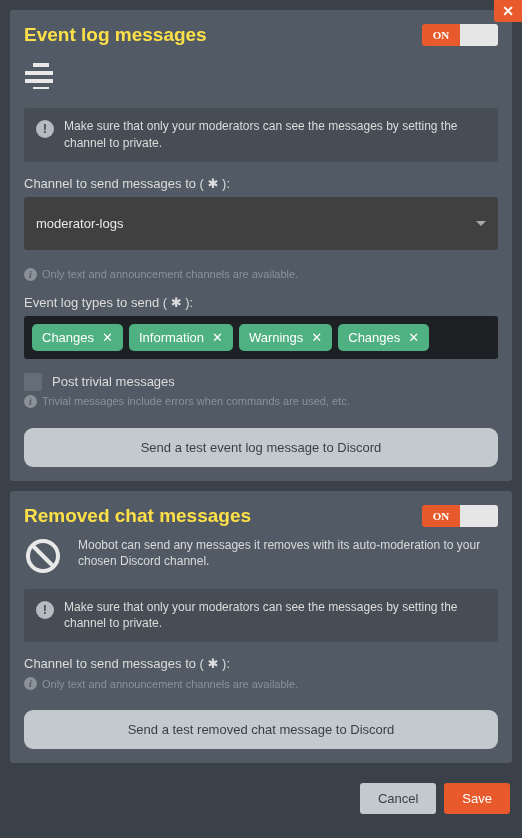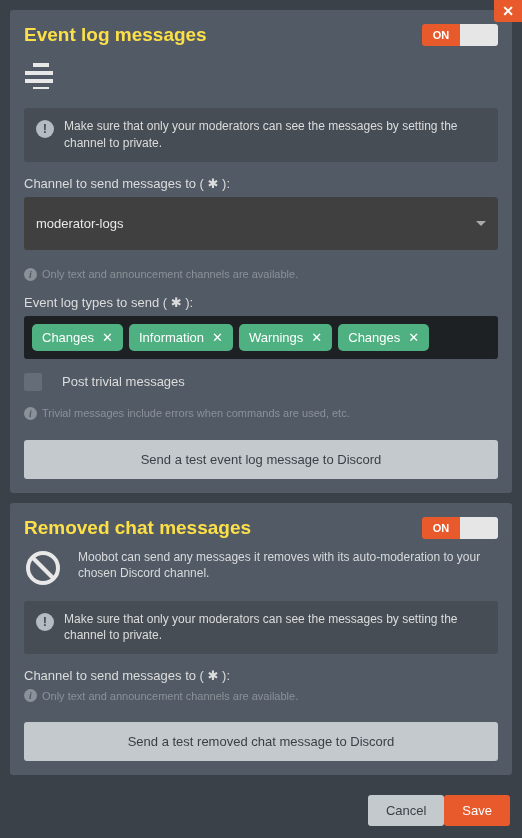--- a/index.html
+++ b/index.html
@@ -48,20 +48,21 @@
 }
 .toggle {
   width: 76px;
   height: 22px;
   display: flex;
   border-radius: 3px;
   overflow: hidden;
   font-size: 11px;
   font-weight: 600;
   cursor: pointer;
+  font-family: Liberation Serif, serif;
 }
 .toggle-on {
   flex: 1;
   background: #e85a2c;
   color: #fff;
   display: flex;
   align-items: center;
   justify-content: center;
 }
 .toggle-off {
@@ -177,49 +178,49 @@
   align-items: center;
   gap: 8px;
   cursor: pointer;
 }
 .tag-x {
   font-size: 13px;
 }
 .checkbox-row {
   display: flex;
   align-items: center;
-  gap: 20px;
-  margin-bottom: 16px;
+  gap: 10px;
+  margin-bottom: 4px;
 }
 .checkbox {
   width: 18px;
   height: 18px;
   background: #646d78;
   border-radius: 2px;
   cursor: pointer;
 }
 .chk-label {
   font-size: 13px;
   color: #dcdcdc;
 }
 .big-button {
   width: 100%;
   background: #c4c9ce;
   color: #3a3f45;
   border: none;
-  border-radius: 3px;
+  border-radius: 9px;
   padding: 12px;
   font-size: 13px;
   cursor: pointer;
   margin-top: 6px;
 }
 .footer {
   display: flex;
   justify-content: flex-end;
-  gap: 0;
+  gap: 8px;
   padding: 10px 12px;
 }
 .btn {
   padding: 8px 18px;
   border-radius: 3px;
   font-size: 13px;
   border: none;
   cursor: pointer;
 }
 .btn-cancel { background: #c4c9ce; color: #3a3f45; }

